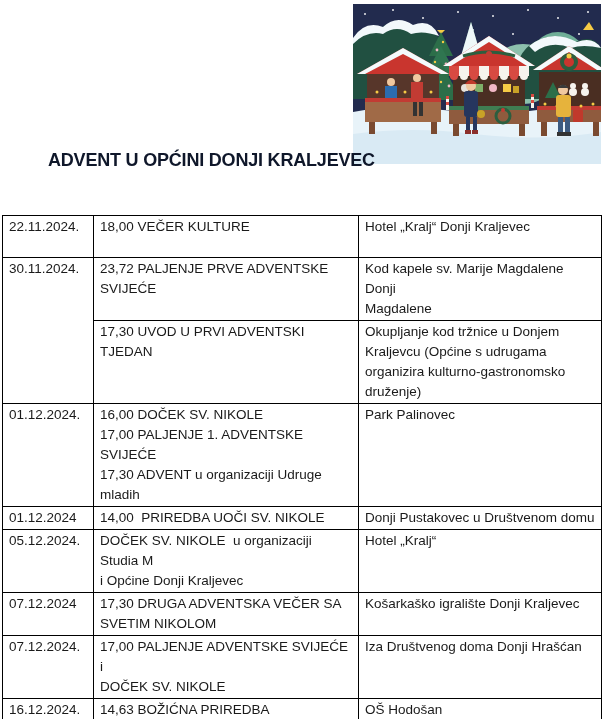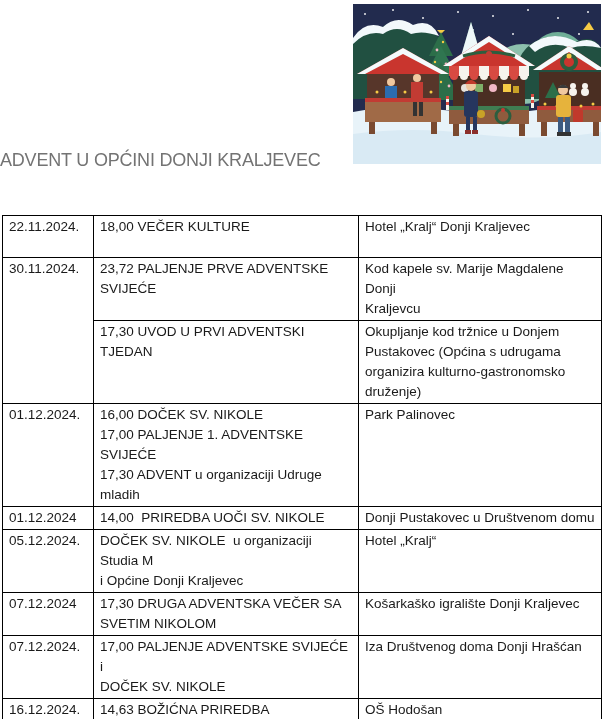--- a/index.html
+++ b/index.html
@@ -5,22 +5,22 @@
   html,body{margin:0;padding:0;}
   body{
     width:603px;height:719px;position:relative;overflow:hidden;
     background:#ffffff;
     font-family:"Liberation Sans","DejaVu Sans",sans-serif;
     color:#1a1a1a;
   }
   
   .page-title{
     position:absolute;left:0px;top:150px;
-    font-size:18px;font-weight:normal;letter-spacing:-0.2px;
-    color:#737373;white-space:nowrap;
+    font-size:18px;font-weight:bold;letter-spacing:-0.2px;
+    color:#0f172a;white-space:nowrap;padding-left:48px;
   }
   
   .illustration{
     position:absolute;left:353px;top:4px;width:248px;height:160px;
     overflow:hidden;
   }
   
   table.schedule{
     position:absolute;left:2px;top:215px;width:599px;
     border-collapse:collapse;table-layout:fixed;
@@ -250,30 +250,30 @@
     </tr>
     <tr>
       <td class="c-date" rowspan="2">
           <div class="line">30.11.2024.</div>
         </td>
       <td>
           <div class="line">23,72 PALJENJE PRVE ADVENTSKE SVIJEĆE</div>
         </td>
       <td>
         <div class="line">Kod kapele sv. Marije Magdalene Donji</div>
-        <div class="line">Kraljevcu</div>
+        <div class="line">Magdalene</div>
       </td>
     </tr>
     <tr>
       <td>
           <div class="line">17,30 UVOD U PRVI ADVENTSKI  TJEDAN</div>
         </td>
       <td>
         <div class="line">Okupljanje kod tržnice u Donjem</div>
-        <div class="line">Pustakovec (Općina s udrugama</div>
+        <div class="line">Kraljevcu (Općine s udrugama</div>
         <div class="line">organizira kulturno-gastronomsko</div>
         <div class="line">druženje)</div>
       </td>
     </tr>
     <tr>
       <td class="c-date">
           <div class="line">01.12.2024.</div>
         </td>
       <td>
         <div class="line">16,00 DOČEK SV. NIKOLE</div>

